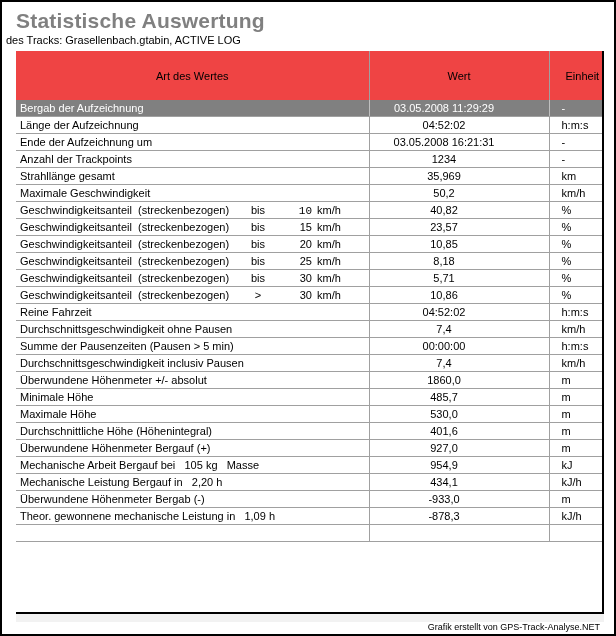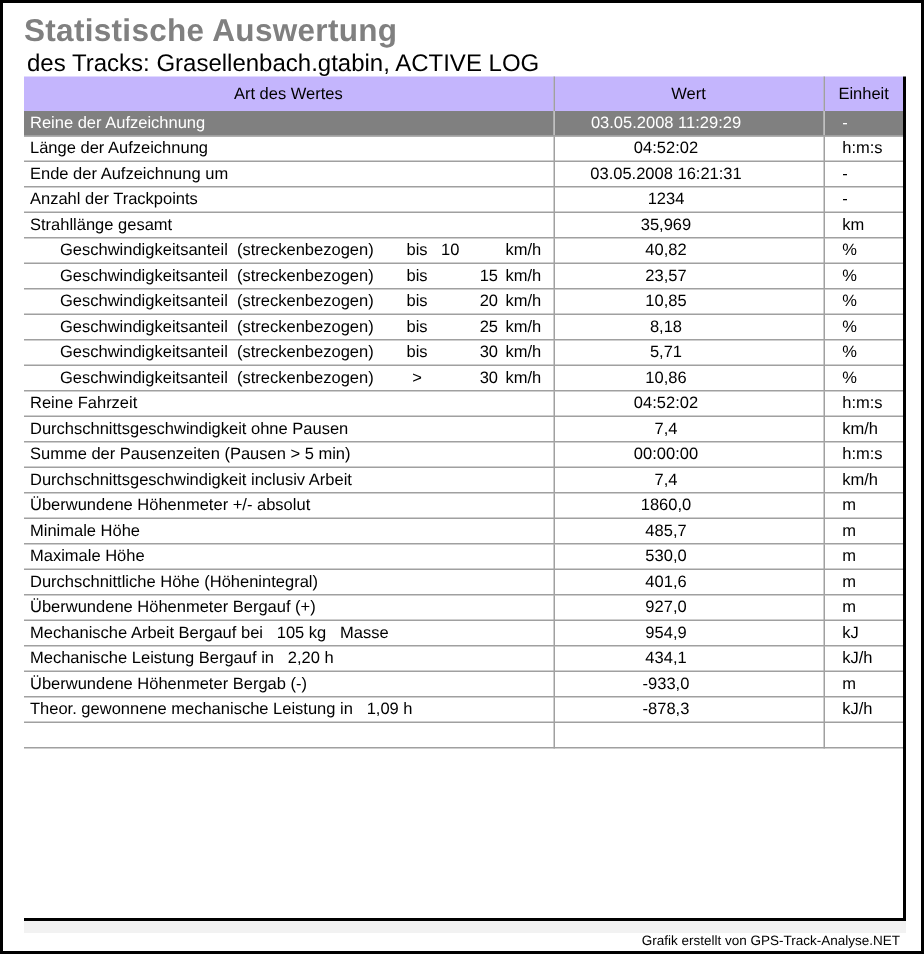--- a/index.html
+++ b/index.html
@@ -2,34 +2,34 @@
 <html><head>
 <meta charset="utf-8">
 <style>
   html, body { margin: 0; padding: 0; background: #ffffff; }
   body { width: 616px; height: 636px; position: relative; overflow: hidden;
          font-family: "Liberation Sans", "DejaVu Sans", sans-serif; }
   .frame { position: absolute; left: 0; top: 0; width: 612px; height: 632px;
            border: 2px solid #000; background: #fff; }
   .title { position: absolute; left: 14px; top: 7px; font-size: 21px; font-weight: bold;
            color: #808080; letter-spacing: 0.2px; }
-  .subtitle { position: absolute; left: 16px; top: 32px; font-size: 16px; color: #000; }
+  .subtitle { position: absolute; left: 4px; top: 32px; font-size: 11px; color: #000; }
   .table-box { position: absolute; left: 14px; top: 49px; width: 586px; height: 561px;
                border-right: 2px solid #000; border-bottom: 2px solid #000; }
   table { border-collapse: collapse; width: 586px; table-layout: fixed; font-size: 11px; }
-  th { background: #c4b5fd; font-weight: normal; height: 17px; padding: 3px;
+  th { background: #ef4444; font-weight: normal; height: 17px; padding: 16px;
        border-right: 1px solid #a0a0a0; color: #000; }
   th:last-child { border-right: none; }
   td { height: 16px; padding: 0 4px; border-bottom: 1px solid #a0a0a0;
        border-right: 1px solid #a0a0a0; white-space: nowrap; color: #000; }
   td:last-child { border-right: none; }
   td.val { text-align: center; padding-right: 34px; }
   td.unit { padding-left: 12px; }
   tr.selected td { background: #808080; color: #fff; border-right-color: #c0c0c0; }
-  .lbl { display: inline-block; margin-left: 20px; }
+  .lbl { display: inline-block; }
   .sp { display: inline-block; }
   .bottom-shade { position: absolute; left: 14px; top: 612px; width: 588px; height: 8px; background: #f2f2f2; }
   .credit { position: absolute; right: 14px; top: 620px; font-size: 9px; color: #000; }
 </style>
 </head>
 <body>
 
 <div class="frame">
   <div class="title">Statistische Auswertung</div>
   <div class="subtitle">des Tracks: Grasellenbach.gtabin, ACTIVE LOG</div>
@@ -43,21 +43,21 @@
       </colgroup>
       <thead>
         <tr>
           <th>Art des Wertes</th>
           <th>Wert</th>
           <th>Einheit</th>
         </tr>
       </thead>
       <tbody id="tbody">
           <tr class="selected">
-            <td style="white-space: pre;">Reine der Aufzeichnung</td>
+            <td style="white-space: pre;">Bergab der Aufzeichnung</td>
             <td class="val">03.05.2008 11:29:29</td>
             <td class="unit">-</td>
           </tr>
           <tr>
             <td style="white-space: pre;">Länge der Aufzeichnung</td>
             <td class="val">04:52:02</td>
             <td class="unit">h:m:s</td>
           </tr>
           <tr>
             <td style="white-space: pre;">Ende der Aufzeichnung um</td>
@@ -68,21 +68,26 @@
             <td style="white-space: pre;">Anzahl der Trackpoints</td>
             <td class="val">1234</td>
             <td class="unit">-</td>
           </tr>
           <tr>
             <td style="white-space: pre;">Strahllänge gesamt</td>
             <td class="val">35,969</td>
             <td class="unit">km</td>
           </tr>
           <tr>
-            <td><span class="lbl" style="width: 222px; white-space: pre;">Geschwindigkeitsanteil  (streckenbezogen)</span><span class="sp" style="width: 32px; text-align: center;">bis</span><span class="sp" style="width: 38px; ">10</span><span class="sp" style="padding-left: 5px;">km/h</span></td>
+            <td style="white-space: pre;">Maximale Geschwindigkeit</td>
+            <td class="val">50,2</td>
+            <td class="unit">km/h</td>
+          </tr>
+          <tr>
+            <td><span class="lbl" style="width: 222px; white-space: pre;">Geschwindigkeitsanteil  (streckenbezogen)</span><span class="sp" style="width: 32px; text-align: center;">bis</span><span class="sp" style="width: 38px; text-align: right; font-family: Liberation Mono, monospace;">10</span><span class="sp" style="padding-left: 5px;">km/h</span></td>
             <td class="val">40,82</td>
             <td class="unit">%</td>
           </tr>
           <tr>
             <td><span class="lbl" style="width: 222px; white-space: pre;">Geschwindigkeitsanteil  (streckenbezogen)</span><span class="sp" style="width: 32px; text-align: center;">bis</span><span class="sp" style="width: 38px; text-align: right;">15</span><span class="sp" style="padding-left: 5px;">km/h</span></td>
             <td class="val">23,57</td>
             <td class="unit">%</td>
           </tr>
           <tr>
             <td><span class="lbl" style="width: 222px; white-space: pre;">Geschwindigkeitsanteil  (streckenbezogen)</span><span class="sp" style="width: 32px; text-align: center;">bis</span><span class="sp" style="width: 38px; text-align: right;">20</span><span class="sp" style="padding-left: 5px;">km/h</span></td>
@@ -113,21 +118,21 @@
             <td style="white-space: pre;">Durchschnittsgeschwindigkeit ohne Pausen</td>
             <td class="val">7,4</td>
             <td class="unit">km/h</td>
           </tr>
           <tr>
             <td style="white-space: pre;">Summe der Pausenzeiten (Pausen &gt; 5 min)</td>
             <td class="val">00:00:00</td>
             <td class="unit">h:m:s</td>
           </tr>
           <tr>
-            <td style="white-space: pre;">Durchschnittsgeschwindigkeit inclusiv Arbeit</td>
+            <td style="white-space: pre;">Durchschnittsgeschwindigkeit inclusiv Pausen</td>
             <td class="val">7,4</td>
             <td class="unit">km/h</td>
           </tr>
           <tr>
             <td style="white-space: pre;">Überwundene Höhenmeter +/- absolut</td>
             <td class="val">1860,0</td>
             <td class="unit">m</td>
           </tr>
           <tr>
             <td style="white-space: pre;">Minimale Höhe</td>

